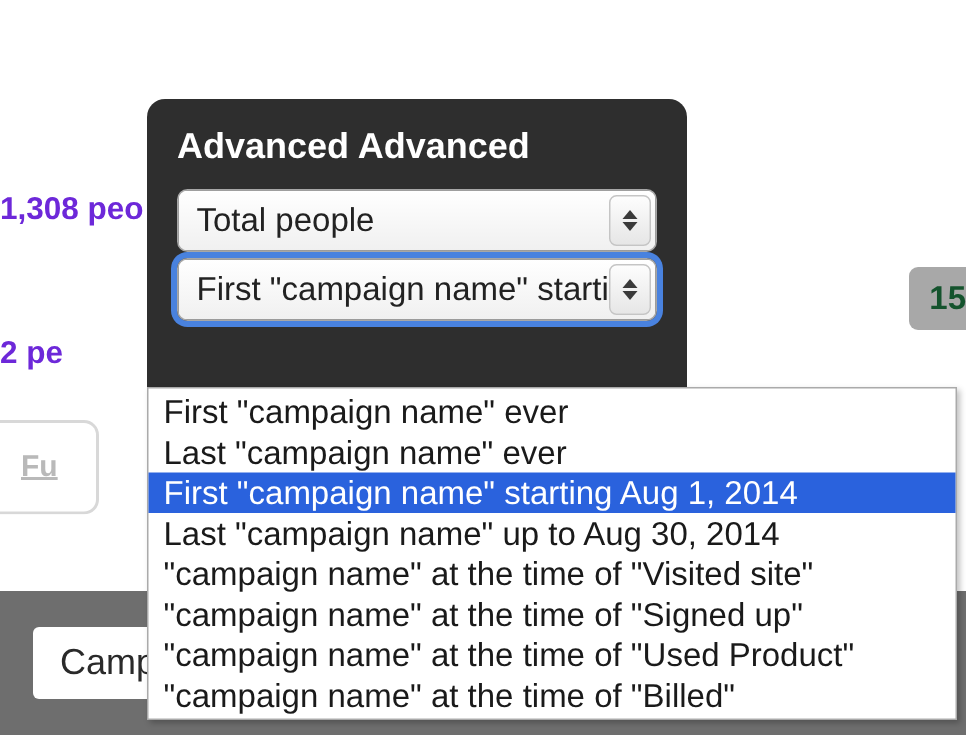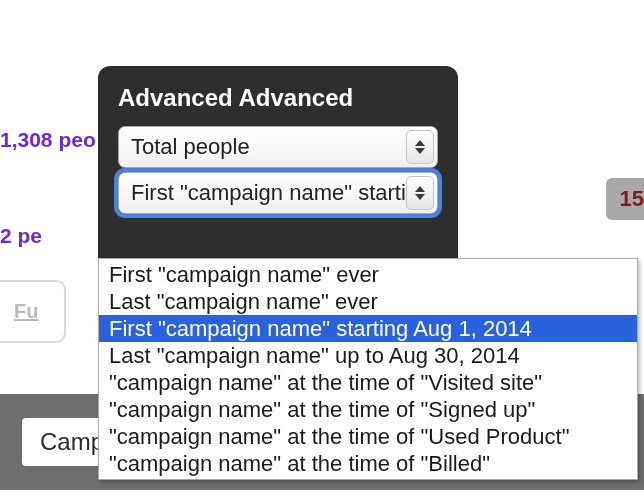--- a/index.html
+++ b/index.html
@@ -17,21 +17,21 @@
     position: absolute;
     font-weight: 700;
     color: #6d28d9;
     font-size: 21px;
     white-space: nowrap;
   }
   .bg-badge {
     position: absolute;
     right: 0;
     background: #a8a8a8;
-    color: #7f1d1d;
+    color: #14532d;
     font-weight: 700;
     font-size: 22px;
     padding: 8px 0 8px 14px;
     border-radius: 6px 0 0 6px;
   }
   .bg-panel {
     position: absolute;
     left: 0;
     top: 280px;
     border: 2px solid #d8d8d8;

